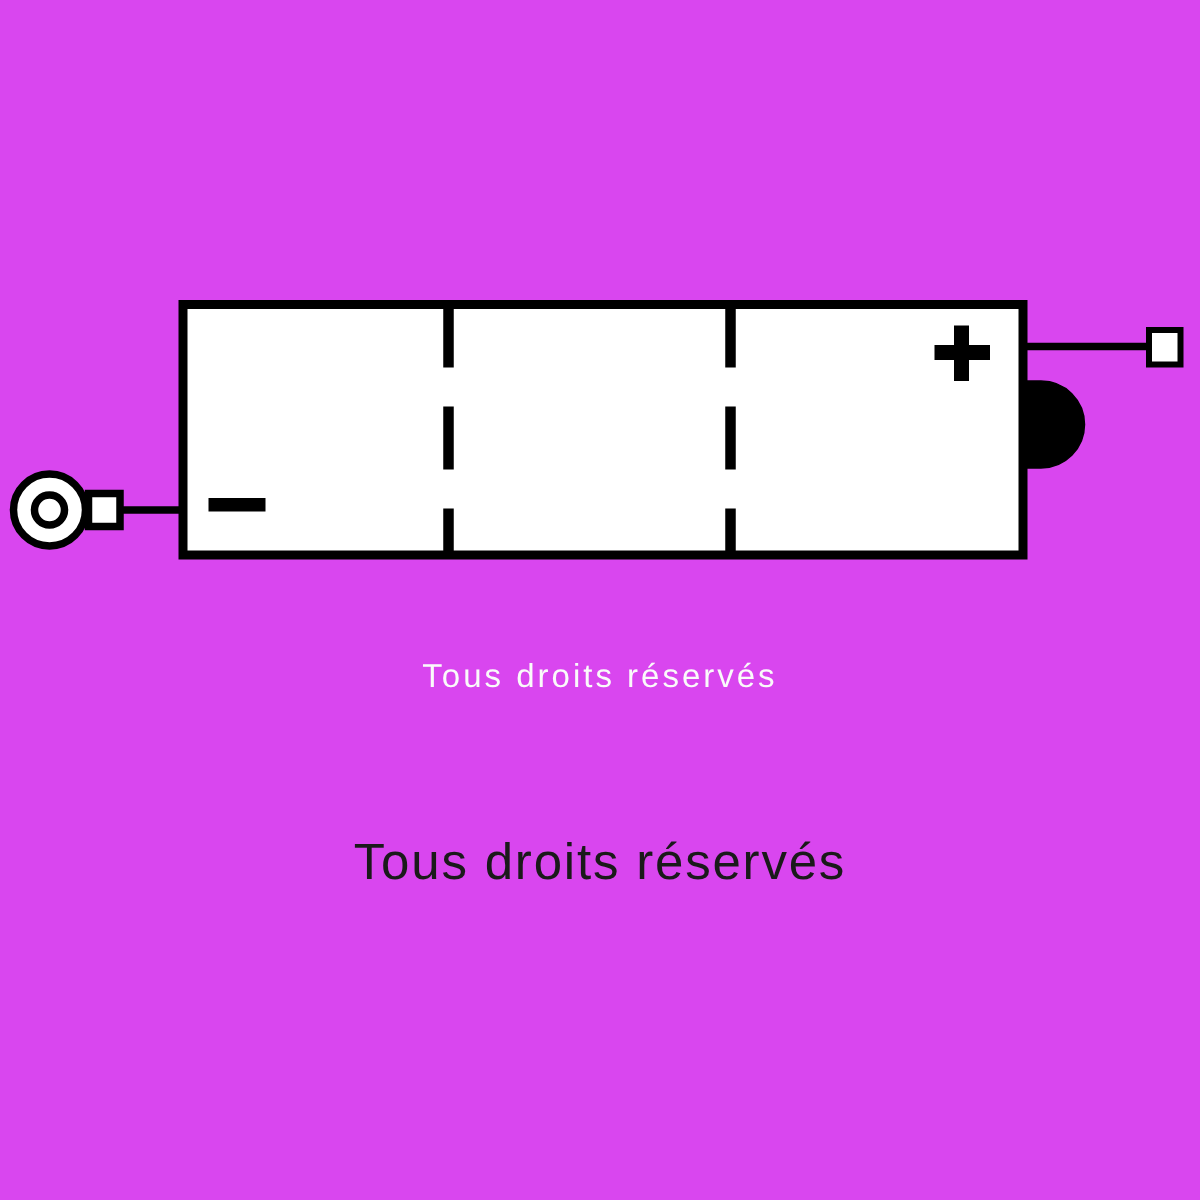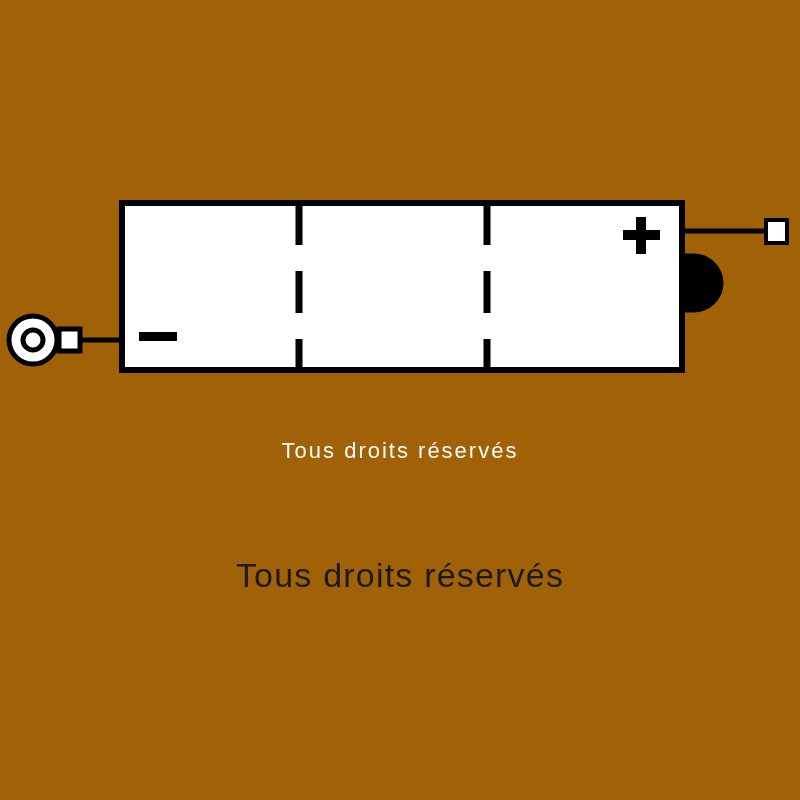--- a/index.html
+++ b/index.html
@@ -4,21 +4,21 @@
 <style>
   html, body {
     margin: 0;
     padding: 0;
     background: #ffffff;
   }
   #canvas {
     position: relative;
     width: 800px;
     height: 800px;
-    background: #a16207;
+    background: #d946ef;
     overflow: hidden;
     font-family: "Liberation Sans", sans-serif;
   }
   #product-diagram {
     position: absolute;
     left: 0;
     top: 0;
     width: 800px;
     height: 800px;
   }

